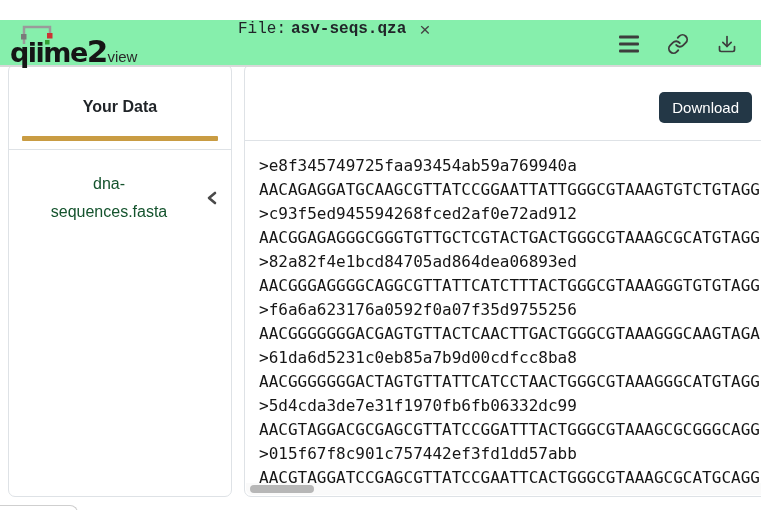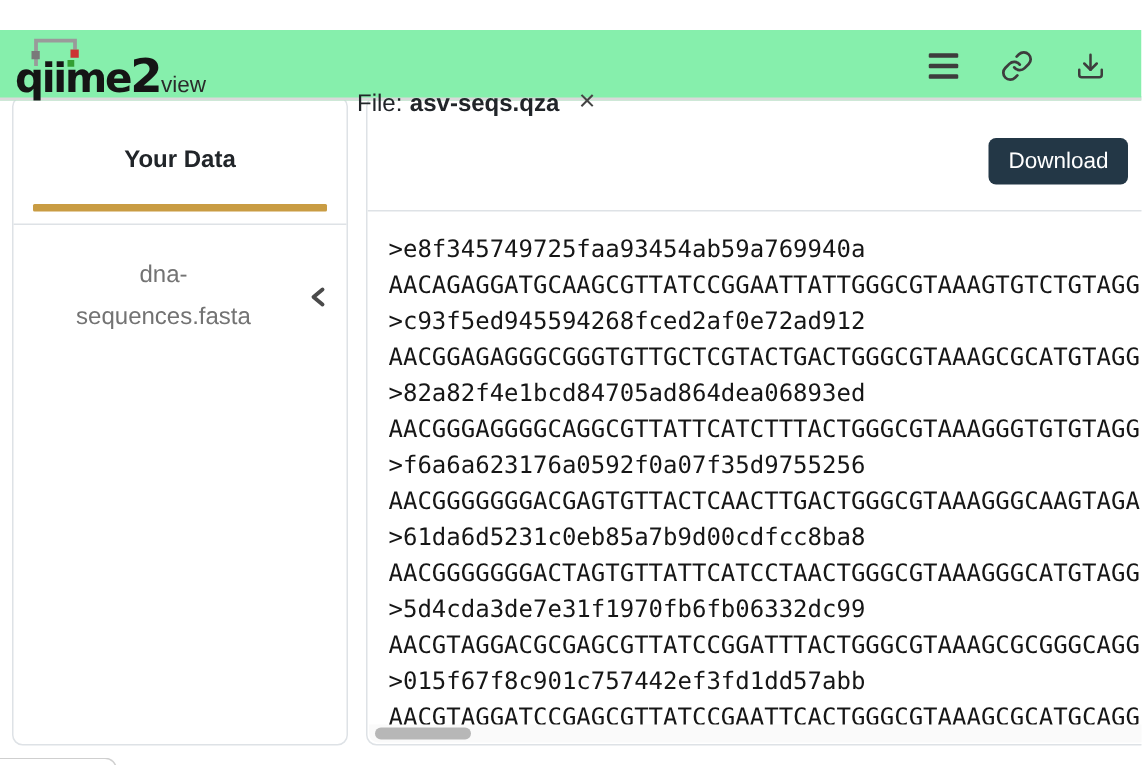--- a/index.html
+++ b/index.html
@@ -8,42 +8,42 @@
 
   
   .header { position:absolute; top:0; left:0; width:761px; height:47px; background:#86efac; border-bottom:2px solid #d9d9d9; z-index:5;margin-top:20px; }
   .logo { position:absolute; left:8px; top:1px; height:46px; cursor:pointer; }
   .logo-apparatus { position:absolute; left:6px; top:2px; }
   .logo-text { position:absolute; left:2px; top:12px; white-space:nowrap; }
   .logo-main { font-weight:bold; font-size:27px; letter-spacing:-1.5px; color:#151515; font-family:"DejaVu Sans","Liberation Sans",sans-serif; }
   .logo-two { font-weight:bold; font-size:31px; letter-spacing:-1px; color:#151515; font-family:"DejaVu Sans","Liberation Sans",sans-serif; }
   .logo-sub { font-size:15px; color:#2a2a2a; letter-spacing:0; }
 
-  .file-tab { position:absolute; left:238px; top:12px; height:47px; display:flex; align-items:flex-end; font-size:16px; color:#212529; }
+  .file-tab { position:absolute; left:238px; top:0; height:47px; display:flex; align-items:flex-start; font-size:16px; color:#212529;font-family:Liberation Mono, monospace; }
   .file-prefix { margin-right:5px; }
   .file-name { font-weight:bold; }
   .file-close { margin-left:10px; font-size:19px; line-height:1; color:#444; cursor:pointer; padding:2px 3px; }
 
   .hicons { position:absolute; right:22px; top:0; height:47px; display:flex; align-items:center; gap:25px; }
   .hicon { cursor:pointer; display:flex; align-items:center; justify-content:center; width:24px; height:24px; }
   .hicon svg { display:block; }
 
   
   .card { position:absolute; background:#fff; border:1px solid #dee2e6; border-radius:7px; }
   .sidebar { left:8px; top:64px; width:224px; height:433px; }
   .main { left:244px; top:64px; width:523px; height:433px; border-top-right-radius:0; border-bottom-right-radius:0; overflow:hidden; }
 
   
   .tabs { display:flex; height:85px; border-bottom:1px solid #dee2e6;gap:17px; }
   .tab { flex:1; display:flex; align-items:center; justify-content:center; text-align:center; font-size:16px; line-height:1.45; padding:0 10px; position:relative; cursor:pointer; color:#212529; }
   .tab.active { font-weight:bold; }
   .tab.active::after { content:""; position:absolute; bottom:8px; left:13px; right:13px; height:5px; background:#c99c43; border-radius:1px; }
 
   .side-content { display:flex; align-items:center; padding:20px 12px 0 26px; }
-  .file-link { flex:1; max-width:148px; text-align:center; color:#737373; font-size:16px; line-height:1.75; cursor:pointer; overflow-wrap:break-word; }
+  .file-link { flex:1; max-width:148px; text-align:center; color:#14532d; font-size:16px; line-height:1.75; cursor:pointer; overflow-wrap:break-word; }
   .collapse-btn { margin-left:auto; padding:4px 2px; cursor:pointer; color:#4a4a4a; display:flex; align-items:center; }
 
   
   .main-header { position:relative; height:76px; border-bottom:1px solid #dee2e6; padding:12px 120px 0 15px; font-size:16px; line-height:1.55; color:#212529; }
   .download-btn { position:absolute; right:14px; top:27px; background:#233746; color:#fff; font-size:15px; font-family:"Liberation Sans","DejaVu Sans",sans-serif; padding:7px 13px; border:none; border-radius:5px; cursor:pointer; }
 
   .fasta { padding:13px 0 0 14px; font-family:"DejaVu Sans Mono","Liberation Mono",monospace; font-size:16px; line-height:24px; white-space:pre; overflow:hidden; height:344px; color:#161616; }
 
   .hscrollbar { position:absolute; left:1px; right:0; bottom:1px; height:12px; background:#fafafa; border-bottom-left-radius:6px; cursor:default; }
   .hscroll-thumb { position:absolute; left:4px; top:2px; width:64px; height:8px; background:#b7b7b7; border-radius:4px; cursor:grab; }

